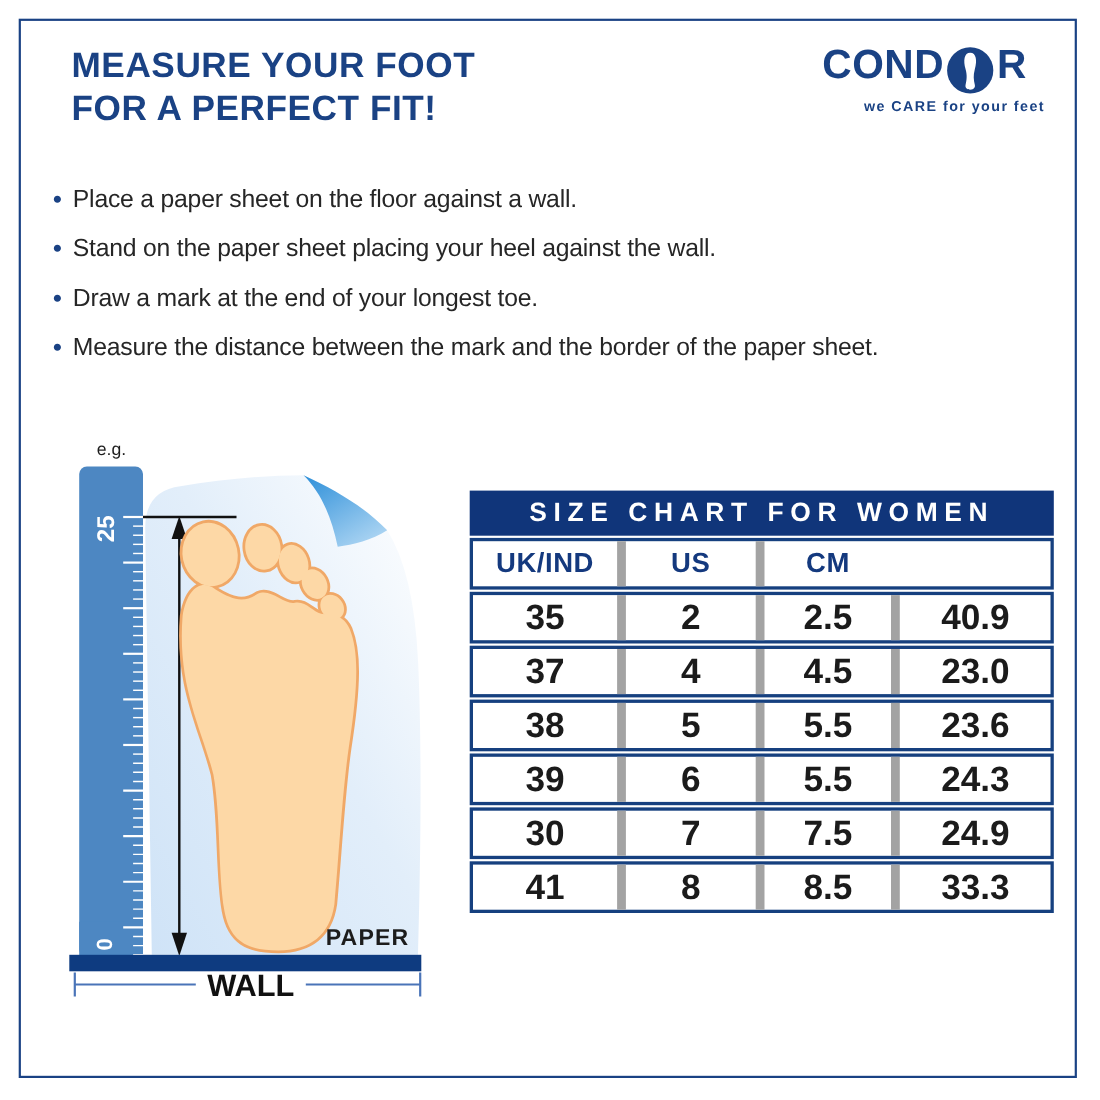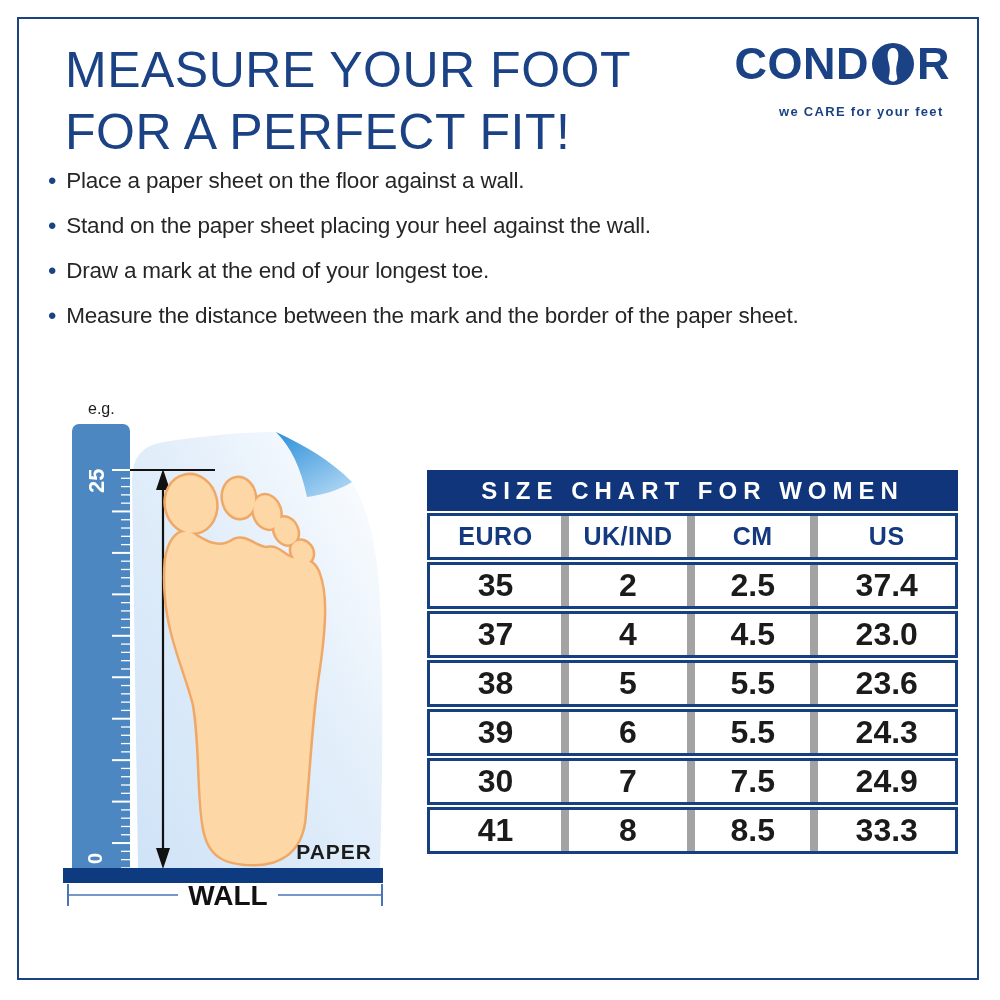--- a/index.html
+++ b/index.html
@@ -7,46 +7,46 @@
     position:relative; width:1000px; height:1000px; background:#ffffff;
     font-family:"Liberation Sans", sans-serif; overflow:hidden;
   }
   .frame {
     position:absolute; left:17px; top:17px; width:962px; height:963px;
     border:2px solid #1a4284; box-sizing:border-box;
   }
   
   .title {
     position:absolute; left:65px; top:40px;
-    font-size:50px; font-weight:400; color:#1a4284;
+    font-size:32px; font-weight:700; color:#1a4284;
     line-height:1.23; letter-spacing:0.5px;
   }
   .logo { position:absolute; right:50px; top:40px; }
   .logo-word {
-    display:flex; align-items:flex-end;
-    font-size:45px; font-weight:700; color:#1a4284; letter-spacing:0.5px; line-height:1;
+    display:flex; align-items:flex-start;
+    font-size:37px; font-weight:700; color:#1a4284; letter-spacing:0.5px; line-height:1;
   }
   .logo-word svg { margin:0 1px; display:block; }
   .logo-tagline {
     font-size:13px; font-weight:700; color:#1a4284; letter-spacing:1.3px;
-    margin-top:18px; text-align:center; padding-left:38px;
+    margin-top:3px; text-align:center; padding-left:38px;
   }
   
   .instructions { position:absolute; left:48px; top:168px; margin:0; padding:0; list-style:none; width:900px; }
   .instructions li {
     font-size:22.5px; color:#262626; margin-bottom:19px; letter-spacing:-0.2px;
     display:flex; align-items:baseline;
   }
   .instructions li .dot {
     color:#1a4284; font-size:24px; margin-right:10px; line-height:1; position:relative; top:1px;
   }
   
   .illus { position:absolute; left:60px; top:398px; }
   
-  .size-table { position:absolute; left:427px; top:470px; width:531px; }
+  .size-table { position:absolute; left:427px; top:446px; width:531px; }
   .banner {
     height:41px; background:#10357a; color:#ffffff;
     display:flex; align-items:center; justify-content:center;
     font-size:24px; font-weight:700; letter-spacing:6px; white-space:nowrap;
   }
   .trow {
     display:grid; grid-template-columns:1.06fr 1.02fr 1fr 1.17fr;
     border:3px solid #16407f; margin-top:2px; height:47px; box-sizing:border-box; background:#fff;
   }
   .trow > div {
@@ -206,31 +206,30 @@
       <line x1="322" y1="486" x2="322" y2="508" stroke="#4a74b8" stroke-width="2"></line>
       <line x1="8" y1="497" x2="118" y2="497" stroke="#4a74b8" stroke-width="1.6"></line>
       <line x1="218" y1="497" x2="322" y2="497" stroke="#4a74b8" stroke-width="1.6"></line>
       <text x="168" y="507" text-anchor="middle" font-size="28" font-weight="bold" fill="#111">WALL</text>
     </g>
   </svg>
 
   <div class="size-table">
     <div class="banner">SIZE CHART FOR WOMEN</div>
     <div class="trow head">
-        <div>EURO</div>
         <div>UK/IND</div>
+        <div>US</div>
         <div>CM</div>
-        <div>US</div>
       </div>
     <div>
         <div class="trow data">
           <div>35</div>
           <div>2</div>
           <div>2.5</div>
-          <div>37.4</div>
+          <div>40.9</div>
         </div>
         <div class="trow data">
           <div>37</div>
           <div>4</div>
           <div>4.5</div>
           <div>23.0</div>
         </div>
         <div class="trow data">
           <div>38</div>
           <div>5</div>

